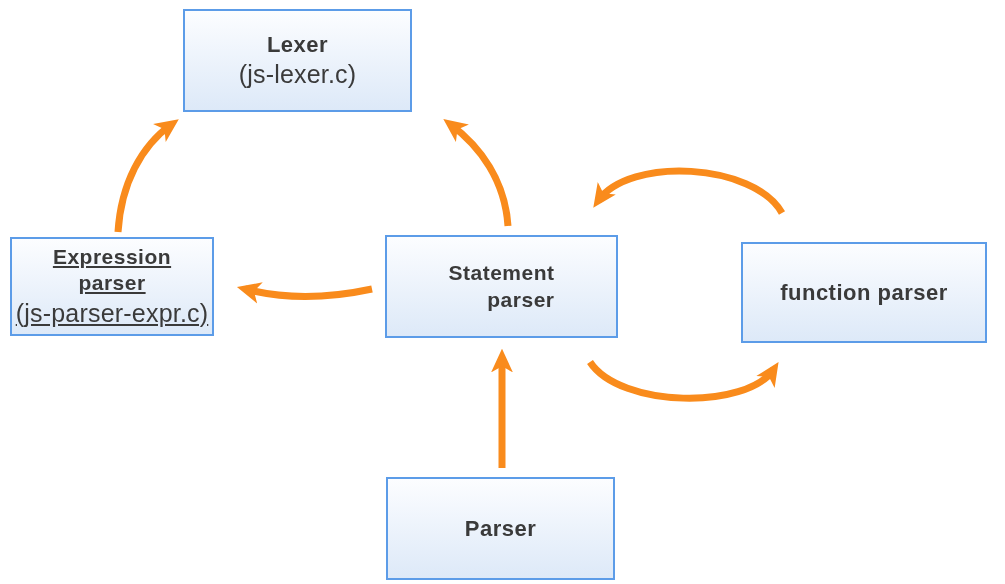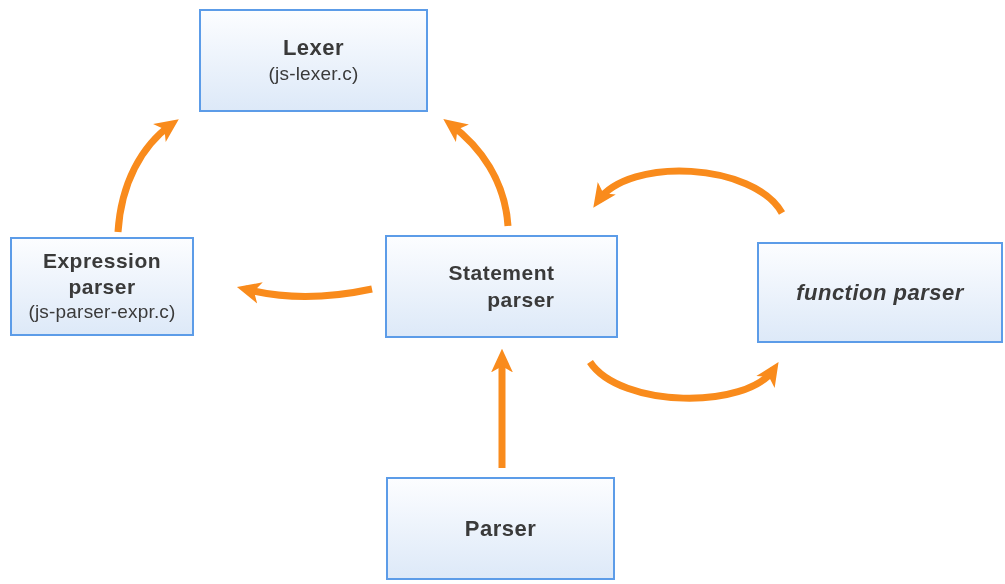--- a/index.html
+++ b/index.html
@@ -46,30 +46,30 @@
     color:var(--text);
   }
   .node .title{
     font-weight:bold;
     font-size:21px;
     line-height:1.25;
     letter-spacing:0.5px;
     white-space:pre-line;
   }
   .node .subtitle{
-    font-size:19px;
+    font-size:25px;
     line-height:1.3;
     letter-spacing:0.2px;
     white-space:nowrap;
   }
-  .node-lexer            {left:199px; top:9px;   width:229px; height:103px;}
+  .node-lexer            {left:183px; top:9px;   width:229px; height:103px;}
   .node-lexer .title     {font-size:22px;}
-  .node-expression-parser{left:10px;  top:237px; width:184px; height:99px;}
+  .node-expression-parser{left:10px;  top:237px; width:204px; height:99px;text-decoration:underline;}
   .node-statement-parser {left:385px; top:235px; width:233px; height:103px;text-align:right;}
-  .node-function-parser  {left:757px; top:242px; width:246px; height:101px;font-style:italic;}
+  .node-function-parser  {left:741px; top:242px; width:246px; height:101px;}
   .node-function-parser .title{font-size:22px;}
   .node-parser           {left:386px; top:477px; width:229px; height:103px;}
   .node-parser .title    {font-size:22px;}
 </style>
 </head>
 <body>
 
 <div class="canvas">
 
   <svg class="arrow-layer" viewBox="0 0 1005 584" width="1005" height="584" xmlns="http://www.w3.org/2000/svg">

